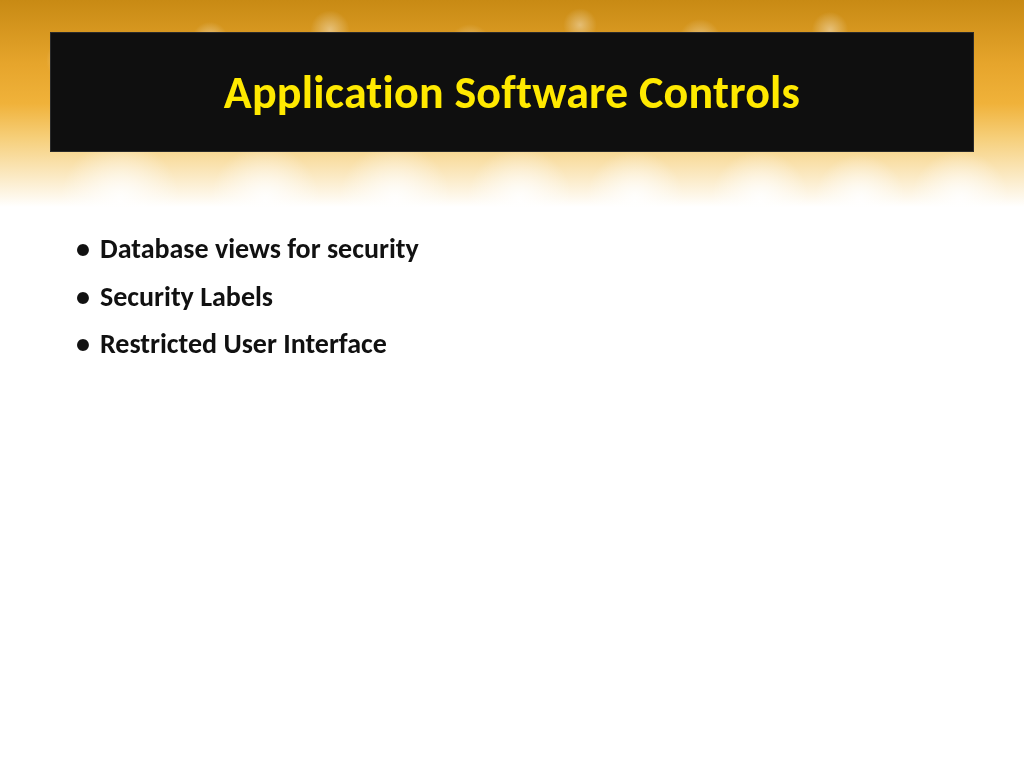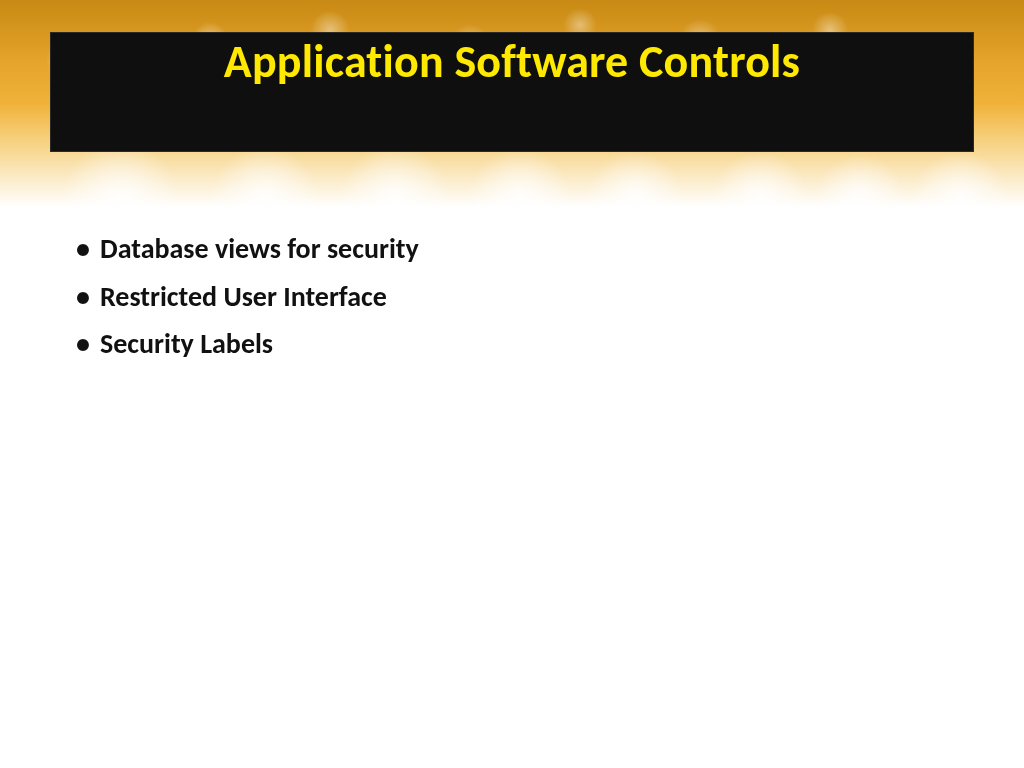--- a/index.html
+++ b/index.html
@@ -42,21 +42,21 @@
     }
 
     .title-bar {
       position: absolute;
       top: 32px;
       left: 50px;
       right: 50px;
       height: 120px;
       background: #0f0f0f;
       display: flex;
-      align-items: flex-start;
+      align-items: center;
       justify-content: center;
       border: 1px solid #2a2a2a;
     }
 
     .title-text {
       color: #ffe900;
       font-size: 46px;
       font-weight: 700;
       letter-spacing: 0.2px;
     }
@@ -97,17 +97,17 @@
 <div class="slide">
   <div class="header-band"></div>
 
   <div class="title-bar">
     <div class="title-text">Application Software Controls</div>
   </div>
 
   <div class="content">
     <ul class="bullets">
       <li>Database views for security</li>
+      <li>Security Labels</li>
       <li>Restricted User Interface</li>
-      <li>Security Labels</li>
     </ul>
   </div>
 </div>
 
 </body></html>

